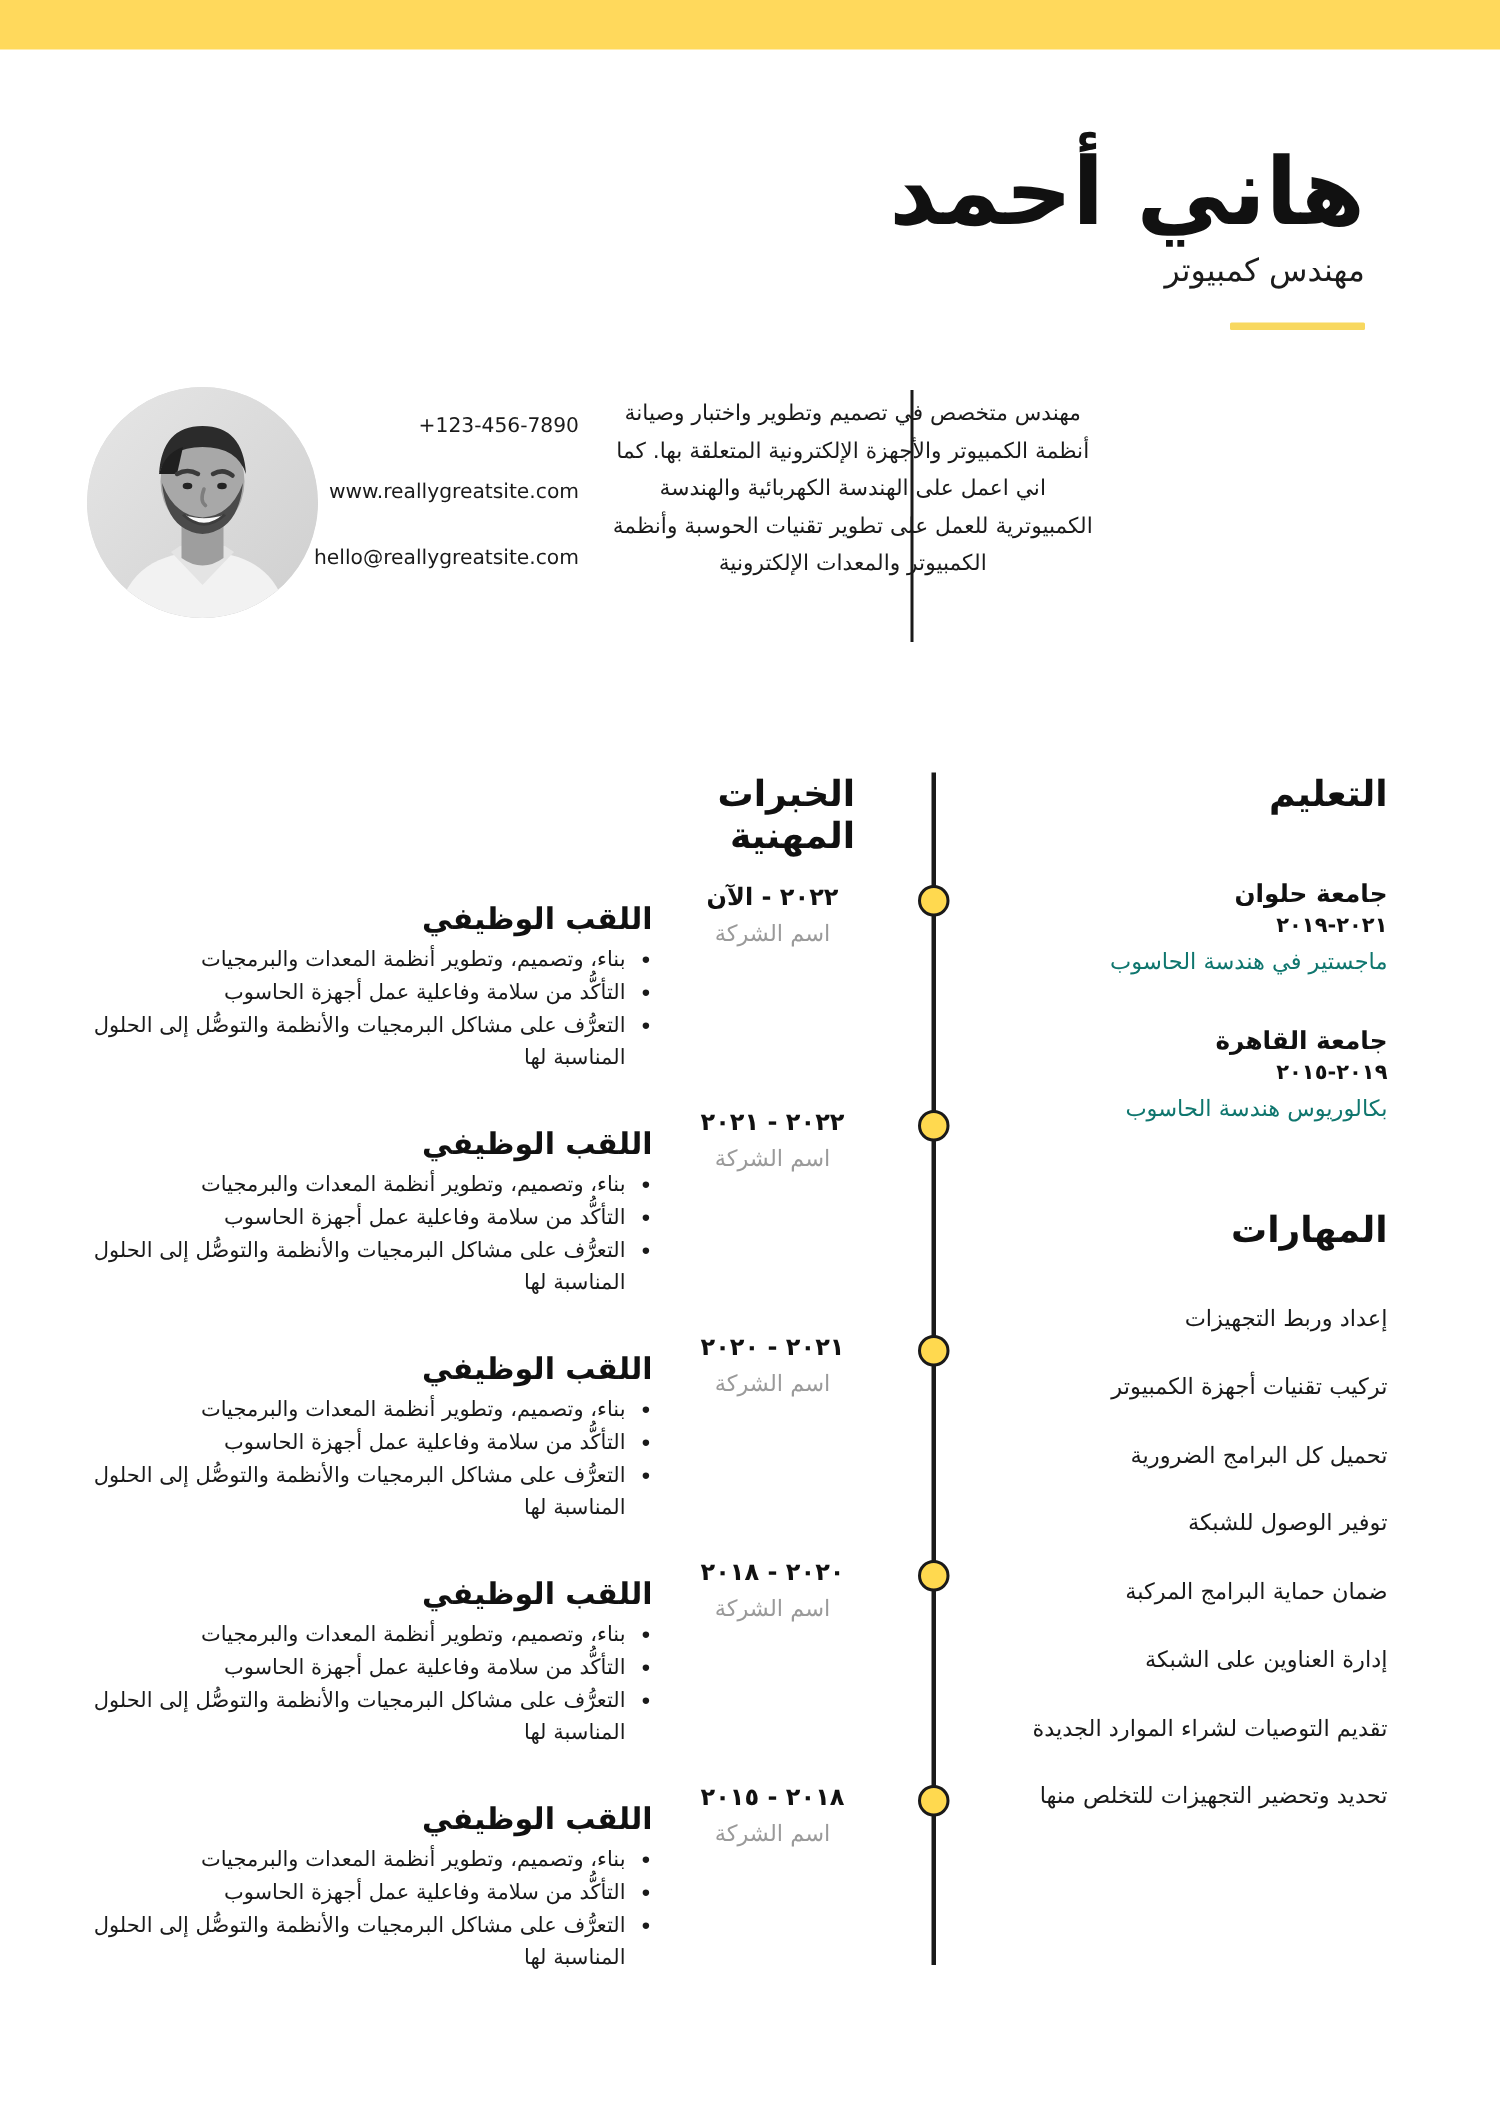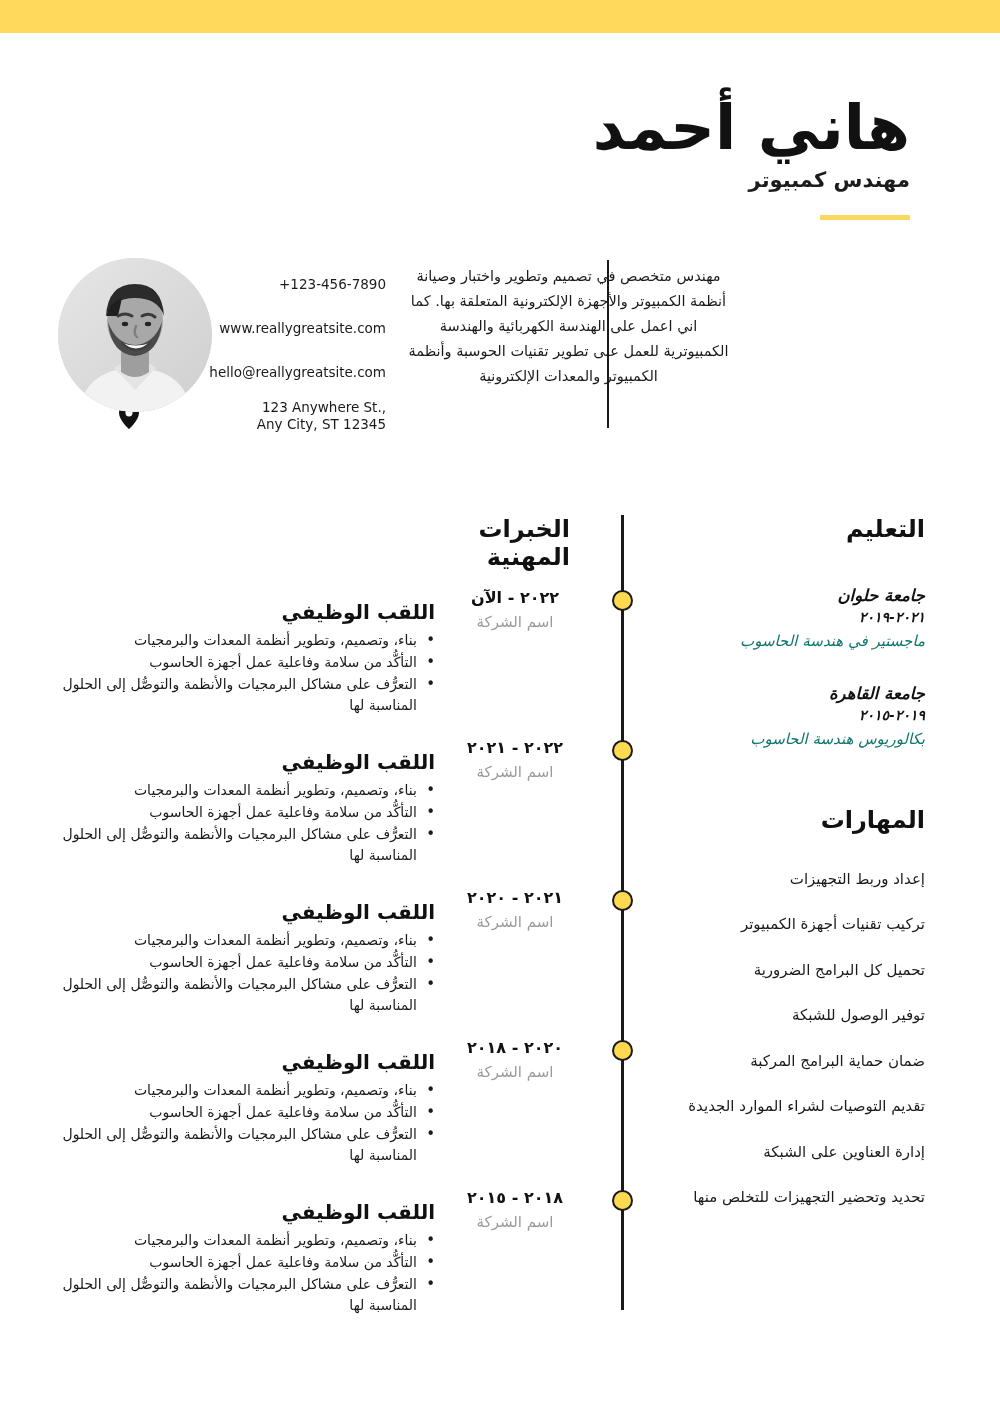--- a/index.html
+++ b/index.html
@@ -21,21 +21,21 @@
   
   .header-block {
     position:absolute; right:90px; top:95px; width:560px;
     text-align:right;
   }
   .name {
     font-size:62px; font-weight:700; letter-spacing:-1px;
     line-height:1.05; color:#111;
   }
   .job-title {
-    font-size:21px; font-weight:700; color:#1c1c1c;
+    font-size:21px; font-weight:400; color:#1c1c1c;
     margin-top:8px; letter-spacing:0px;
   }
   .accent-rule {
     margin-top:23px; margin-right:0; margin-left:auto;
     width:90px; height:5px; background:#f8d85f; border-radius:1px;
   }
 
   
   .info-row { position:absolute; left:0; top:250px; width:996px; height:190px; }
 
@@ -77,21 +77,21 @@
     filter:grayscale(100%);
   }
   .photo svg { display:block; }
 
   
   .sec-title { font-size:24px; font-weight:700; color:#111; }
 
   
   .right-col { position:absolute; right:75px; top:515px; width:300px; text-align:right; }
   .edu-title { margin-bottom:42px; }
-  .edu-item { margin-bottom:30px;font-style:italic; }
+  .edu-item { margin-bottom:30px; }
   .edu-school { font-size:16.5px; font-weight:700; color:#111; line-height:1.35; }
   .edu-years { font-size:14px; font-weight:700; color:#111; line-height:1.5; }
   .edu-degree { font-size:15px; font-weight:400; color:#0f766e; line-height:1.5; margin-top:2px; }
 
   .skills-title { margin-top:55px; margin-bottom:34px; }
   .skill { font-size:15px; color:#1a1a1a; line-height:1.5; margin-bottom:23px; }
 
   
   .timeline-line {
     position:absolute; left:621px; top:515px; width:3px; height:795px;
@@ -165,29 +165,20 @@
       <div class="contact-item">
         <span class="contact-icon">
           <svg width="24" height="18" viewBox="0 0 24 18">
             <rect x="0.5" y="0.5" width="23" height="17" fill="#111"></rect>
             <path d="M0.5 0.5 L12 10 L23.5 0.5" fill="none" stroke="#fff" stroke-width="1.6"></path>
           </svg>
         </span>
         <span class="contact-text">hello@reallygreatsite.com</span>
       </div>
 
-      <div class="contact-item">
-        <span class="contact-icon">
-          <svg width="20" height="26" viewBox="0 0 20 26">
-              <path fill="#111" d="M10 0C4.5 0 0 4.4 0 9.9 0 17 10 26 10 26s10-9 10-16.1C20 4.4 15.5 0 10 0zm0 13.4a3.6 3.6 0 1 1 0-7.2 3.6 3.6 0 0 1 0 7.2z"></path>
-            </svg>
-        </span>
-        <span class="contact-text" style="white-space:pre-line;">123 Anywhere St.,
-Any City, ST 12345</span>
-      </div>
     </div>
 
     <div class="divider"></div>
 
     <div class="summary">مهندس متخصص في تصميم وتطوير واختبار وصيانة أنظمة الكمبيوتر والأجهزة الإلكترونية المتعلقة بها. كما اني اعمل على الهندسة الكهربائية والهندسة الكمبيوترية للعمل على تطوير تقنيات الحوسبة وأنظمة الكمبيوتر والمعدات الإلكترونية</div>
 
     <div class="photo-wrap">
       <div class="photo">
         <svg width="154" height="154" viewBox="0 0 154 154">
           <defs>
@@ -245,22 +236,22 @@
       <div class="edu-degree">بكالوريوس هندسة الحاسوب</div>
     </div>
 
     <div class="sec-title skills-title">المهارات</div>
 
     <div class="skill">إعداد وربط التجهيزات</div>
     <div class="skill">تركيب تقنيات أجهزة الكمبيوتر</div>
     <div class="skill">تحميل كل البرامج الضرورية</div>
     <div class="skill">توفير الوصول للشبكة</div>
     <div class="skill">ضمان حماية البرامج المركبة</div>
+    <div class="skill">إدارة العناوين على الشبكة</div>
     <div class="skill">تقديم التوصيات لشراء الموارد الجديدة</div>
-    <div class="skill">إدارة العناوين على الشبكة</div>
     <div class="skill">تحديد وتحضير التجهيزات للتخلص منها</div>
   </div>
 
   <div class="exp-title-wrap">
     <div class="sec-title">الخبرات المهنية</div>
   </div>
 
   <div class="timeline-line"></div>
 
   <div class="exp-col">

